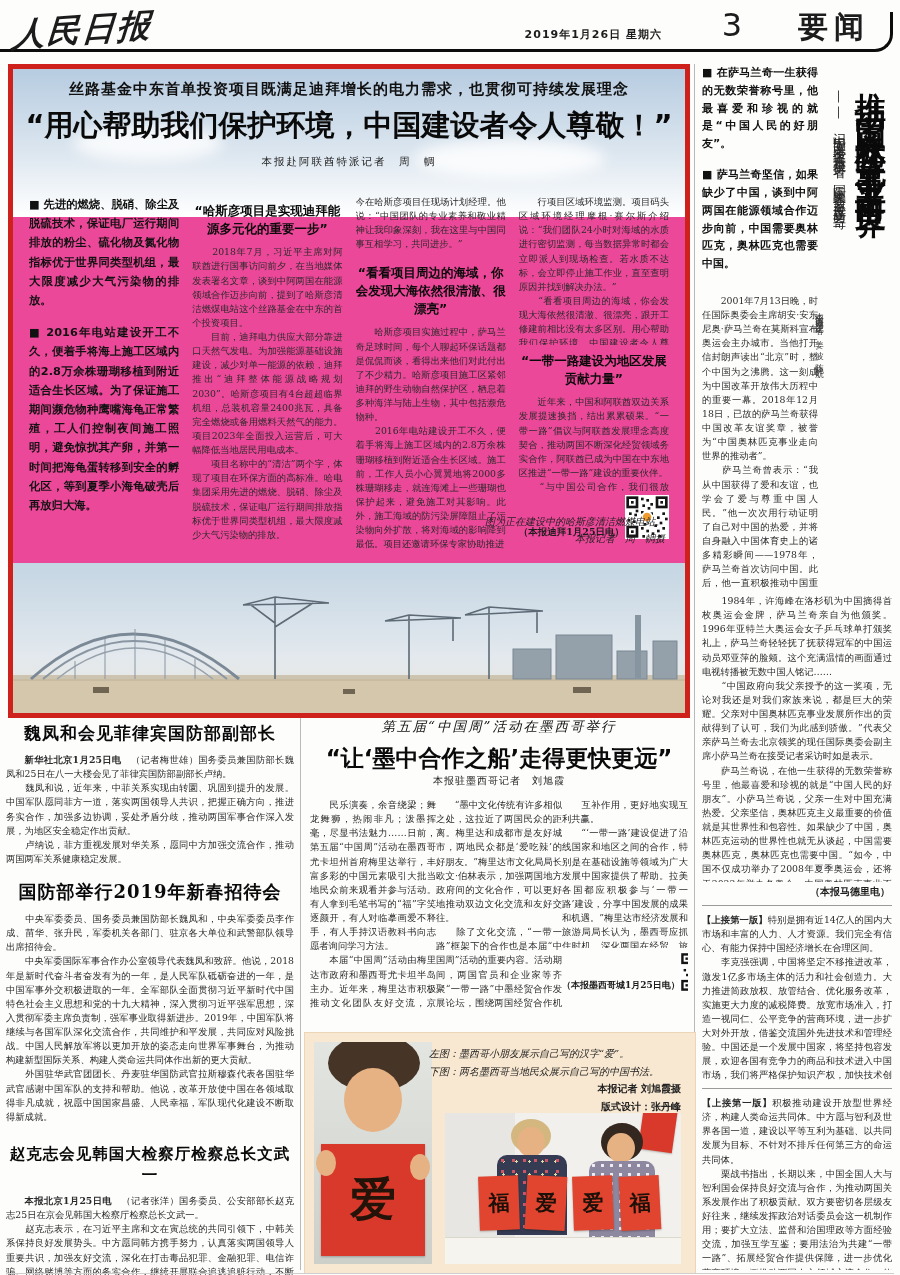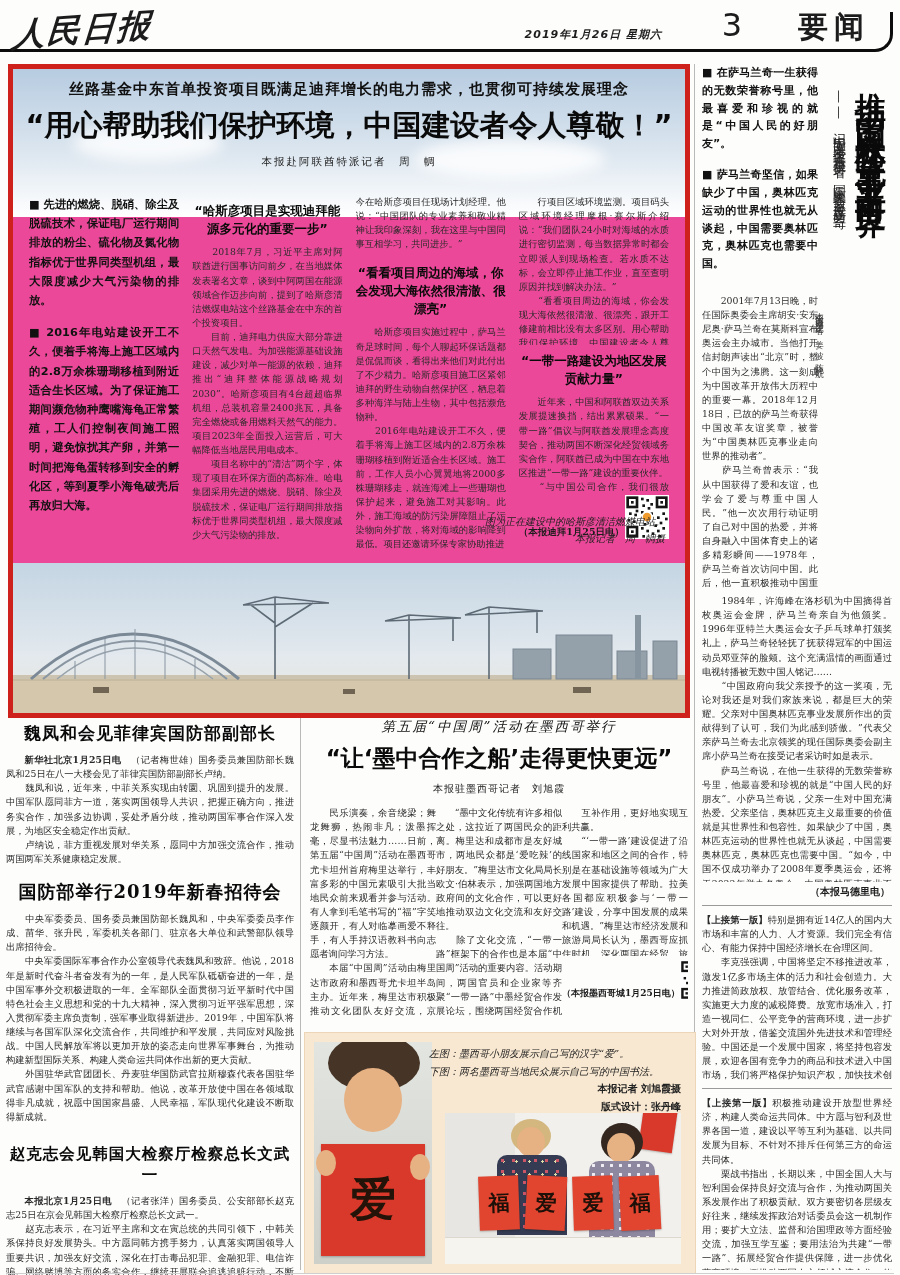--- a/index.html
+++ b/index.html
@@ -3,21 +3,21 @@
 <meta charset="utf-8">
 <style>
   html,body{margin:0;padding:0;}
   body{width:900px;height:1275px;position:relative;background:#fdfdfc;font-family:"DejaVu Serif",serif;color:#1c1c1c;overflow:hidden;}
   .body-text{font-size:9.3px;line-height:1.52;text-align:justify;white-space:pre-line;color:#2a2a2a;}
   .bold-lead{font-weight:bold;}
   
   #masthead{position:absolute;left:0;top:0;right:0;height:62px;}
   .m-rule{position:absolute;left:0;right:7px;top:12px;height:37px;border-bottom:3px solid #0c0c0c;border-right:3px solid #0c0c0c;border-bottom-right-radius:18px;}
   .logo{position:absolute;left:12px;top:8px;font-size:33px;font-weight:bold;font-style:italic;transform:rotate(-4deg) skewX(-8deg);letter-spacing:2px;}
-  .m-date{position:absolute;right:238px;top:27px;font-size:11px;font-weight:bold;letter-spacing:1px;font-family:"DejaVu Sans",sans-serif;font-style:italic;}
+  .m-date{position:absolute;right:238px;top:27px;font-size:11px;font-weight:bold;letter-spacing:1px;font-family:"DejaVu Sans",sans-serif;}
   .m-page{position:absolute;right:158px;top:6px;font-size:32px;font-family:"DejaVu Sans",sans-serif;}
   .m-section{position:absolute;right:30px;top:7px;font-size:30px;font-weight:bold;letter-spacing:6px;font-family:"DejaVu Sans",sans-serif;}
   
   .vr{position:absolute;width:0;border-left:1px solid #b9b9b9;}
   #vr1{left:694px;top:64px;height:1204px;}
   #vr2{left:300px;top:718px;height:552px;}
   
   #lead{position:absolute;left:8px;top:64px;width:672px;height:644px;border:5px solid #cf211b;background:#ec4899;overflow:hidden;}
   .lead-sky{position:absolute;left:0;top:0;right:0;height:148px;background:linear-gradient(180deg,#b7cce1 0%,#d9e4ee 52%,#ffffff 100%);}
   .cloud{position:absolute;background:rgba(255,255,255,.8);border-radius:50%;filter:blur(7px);}
@@ -54,21 +54,21 @@
   
   #leftblock{position:absolute;left:6px;top:718px;width:288px;height:628px;overflow:hidden;}
   .brief-head{text-align:center;font-weight:bold;font-size:17px;letter-spacing:1px;margin:4px 0 8px;color:#0a0a0a;}
   .brief-head.h2{font-size:18px;margin-top:14px;}
   .brief-head.h3{font-size:15.5px;margin-top:14px;text-align:center;}
   .lead-para{font-size:9.3px;line-height:1.52;text-align:justify;text-indent:2em;color:#2a2a2a;margin:0;}
   
   #centerblock{position:absolute;left:310px;top:718px;width:378px;height:554px;}
   .mx-kicker{text-align:center;font-style:italic;font-size:13.5px;letter-spacing:2px;color:#111;}
   .mx-headline{text-align:center;font-family:"DejaVu Sans",sans-serif;font-weight:bold;font-size:23px;margin-top:7px;color:#0a0a0a;}
-  .mx-byline{text-align:center;font-size:10px;margin-top:8px;letter-spacing:1px;}
+  .mx-byline{text-align:center;font-size:10px;letter-spacing:1px;}
   .mx-cols{display:flex;margin-top:10px;height:210px;}
   .mx-col{flex:1;overflow:hidden;}
   .mx-photobox{position:absolute;left:-6px;right:-8px;top:314px;bottom:-2px;background:#f9e8d1;border:1px solid #ecd6b7;}
   .mxp-left{position:absolute;left:9px;top:9px;bottom:9px;width:118px;background:linear-gradient(180deg,#e3e5e1,#cdd0c9);overflow:hidden;}
   .mx-caps{position:absolute;left:124px;top:12px;right:14px;font-size:10px;font-style:italic;line-height:1.75;color:#222;}
   .mx-credit{text-align:right;}
   .mx-credit b{font-style:normal;}
   .mxp-right{position:absolute;left:140px;top:80px;right:14px;bottom:9px;background:#f1f0ed;overflow:hidden;}
   
   .hair{position:absolute;border-radius:50%;}
@@ -217,21 +217,21 @@
           <rect x="560" y="124" width="18" height="6"></rect>
       </g>
     </svg>
   </div>
 </div>
 
 <div id="rightcol">
   <div class="oly-top">
     <div class="oly-left">
       <div class="oly-bullet">■ 在萨马兰奇一生获得的无数荣誉称号里，他最喜爱和珍视的就是“中国人民的好朋友”。</div>
-      <div class="oly-bullet">■ 萨马兰奇坚信，如果缺少了中国，奥林匹克运动的世界性也就无从谈起，中国需要奥林匹克，奥林匹克也需要中国。</div>
+      <div class="oly-bullet">■ 萨马兰奇坚信，如果缺少了中国，谈到中阿两国在能源领域合作迈步向前，中国需要奥林匹克，奥林匹克也需要中国。</div>
       <div class="oly-body1 body-text">　　2001年7月13日晚，时任国际奥委会主席胡安·安东尼奥·萨马兰奇在莫斯科宣布奥运会主办城市。当他打开信封朗声读出“北京”时，整个中国为之沸腾。这一刻成为中国改革开放伟大历程中的重要一幕。2018年12月18日，已故的萨马兰奇获得中国改革友谊奖章，被誉为“中国奥林匹克事业走向世界的推动者”。
 　　萨马兰奇曾表示：“我从中国获得了爱和友谊，也学会了爱与尊重中国人民。”他一次次用行动证明了自己对中国的热爱，并将自身融入中国体育史上的诸多精彩瞬间——1978年，萨马兰奇首次访问中国。此后，他一直积极推动中国重返奥林匹克大家庭。1979年，中国恢复了在国际奥委会的合法席位。</div>
     </div>
     <div class="oly-right">
       <div class="oly-byl">本报驻西班牙记者　姜　波　陈晓航</div>
       <div class="oly-sub">——记中国改革友谊奖章获得者、国际奥委会原主席萨马兰奇</div>
       <div class="oly-title">推动中国奥林匹克事业走向世界</div>
     </div>
   </div>
   <div class="oly-body2 body-text">　　1984年，许海峰在洛杉矶为中国摘得首枚奥运会金牌，萨马兰奇亲自为他颁奖。1996年亚特兰大奥运会女子乒乓球单打颁奖礼上，萨马兰奇轻轻抚了抚获得冠军的中国运动员邓亚萍的脸颊。这个充满温情的画面通过电视转播被无数中国人铭记……

